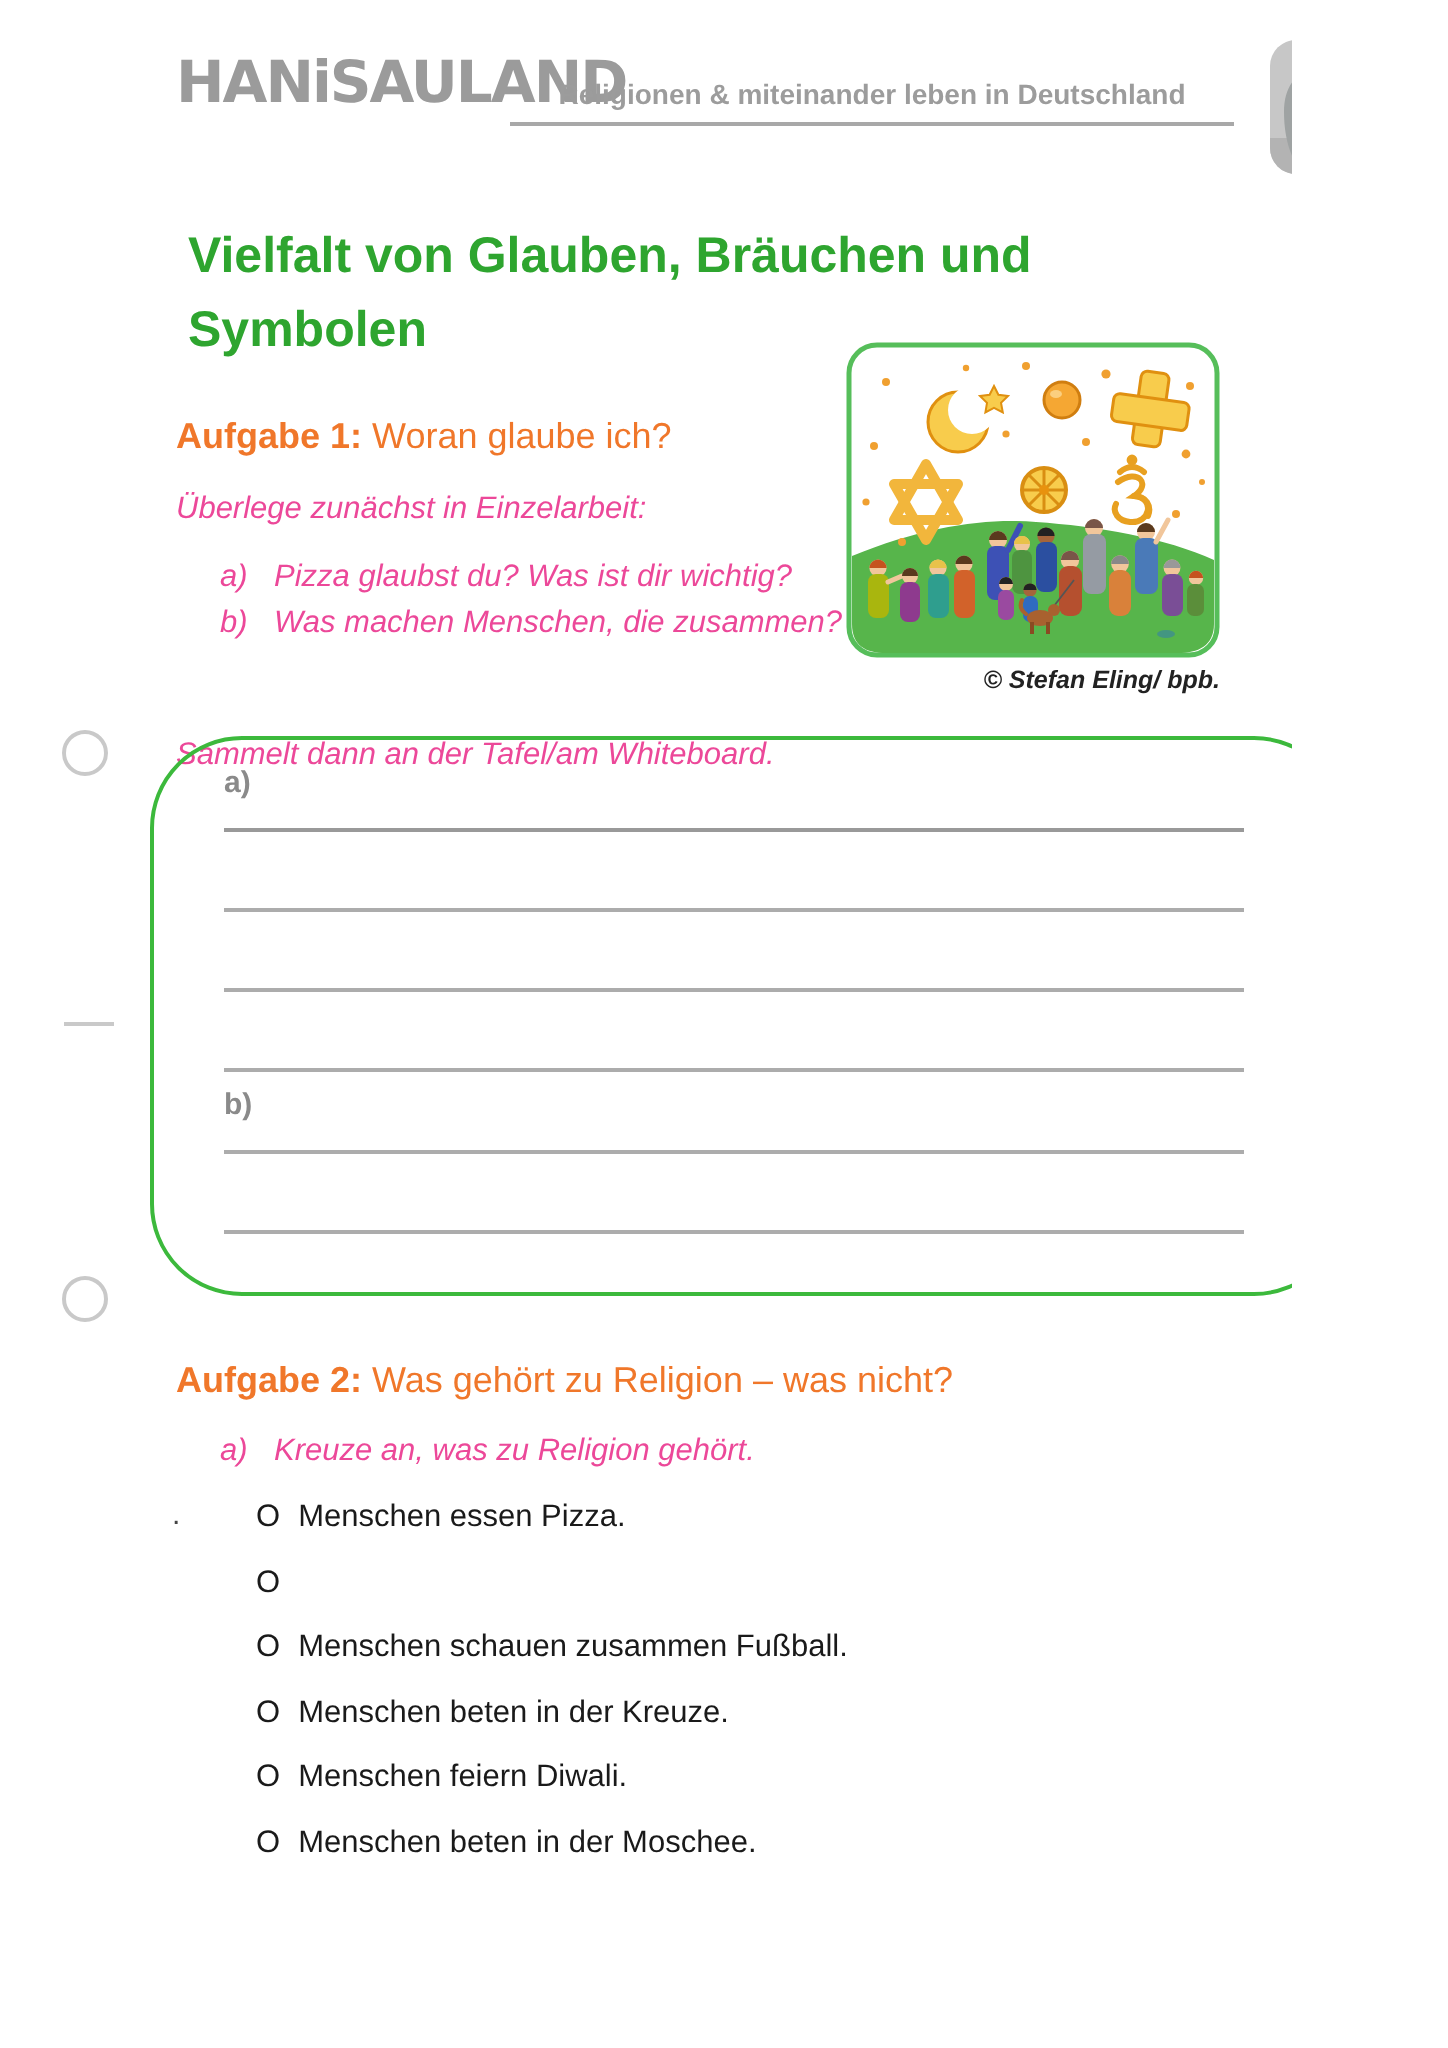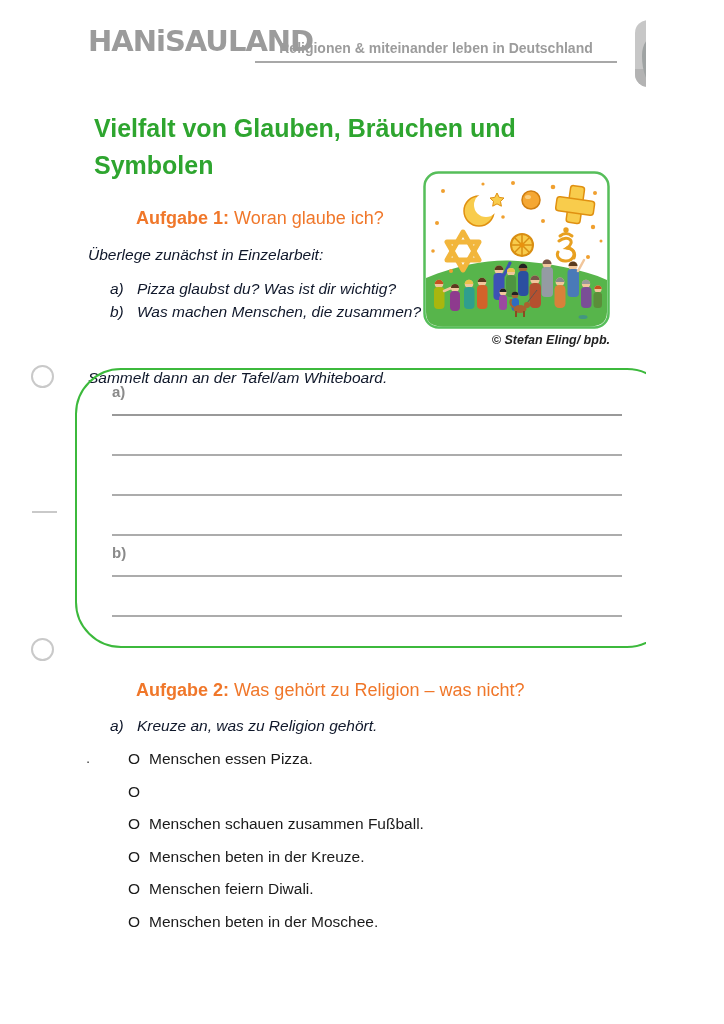--- a/index.html
+++ b/index.html
@@ -21,24 +21,24 @@
   .tab svg{position:absolute;inset:0;}
   .tab-letter{position:absolute;left:30px;top:12px;width:36px;text-align:center;
         font-size:33px;font-weight:bold;color:#fff;font-family:"Liberation Sans",sans-serif;}
 
   
   .page-title{position:absolute;left:84px;top:110px;width:490px;font-size:25px;
         font-weight:bold;color:var(--green);line-height:37px;margin-left:10px;}
 
   
   .task-heading{position:absolute;left:88px;font-size:18px;color:var(--orange);}
-  .task-heading .lbl{font-weight:bold;margin-left:48px;}
+  .task-heading .lbl{font-weight:bold;}
   .t1-heading{top:208px;} .t2-heading{top:680px;}
 
-  .italic{font-style:italic;font-size:15.5px;color:#0f172a;}
+  .italic{font-style:italic;font-size:15.5px;color:#ec4899;}
   .t1-intro{position:absolute;left:88px;top:246px;}
   .t1-items{position:absolute;left:110px;top:277px;line-height:23px;}
   .t1-items .row{display:flex;}
   .marker{width:27px;flex:0 0 27px;}
   .t1-outro{position:absolute;left:88px;top:338px;margin-top:31px;}
 
   
   .illustration{position:absolute;left:423px;top:171px;width:187px;height:158px;}
   .ill-caption{position:absolute;left:423px;top:333px;width:187px;text-align:right;
         font-size:12.5px;font-weight:bold;font-style:italic;color:#222;}

